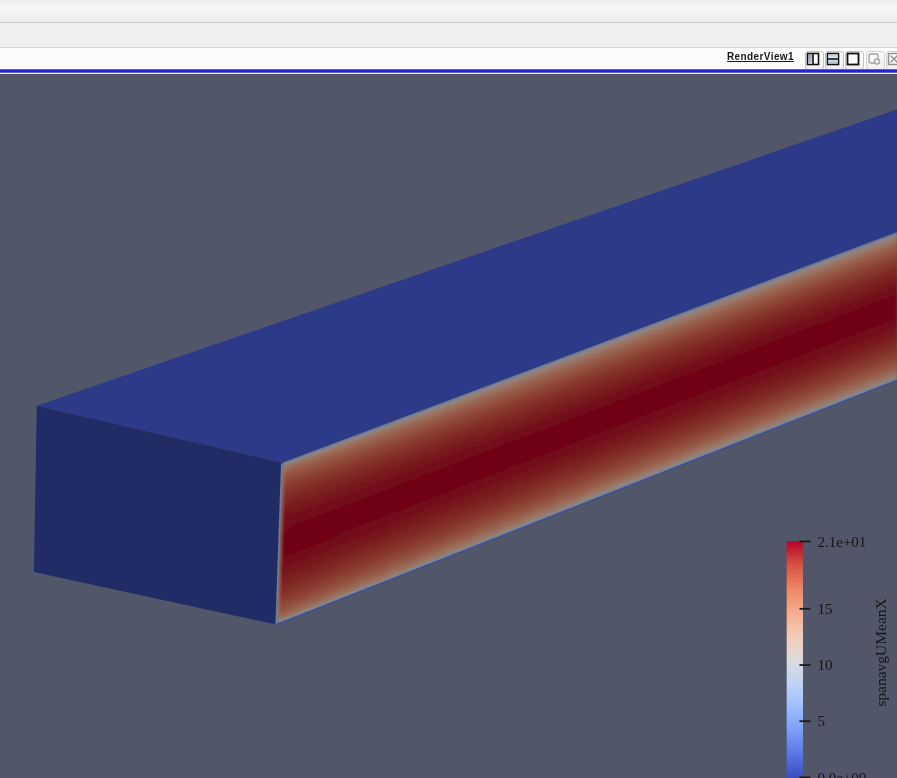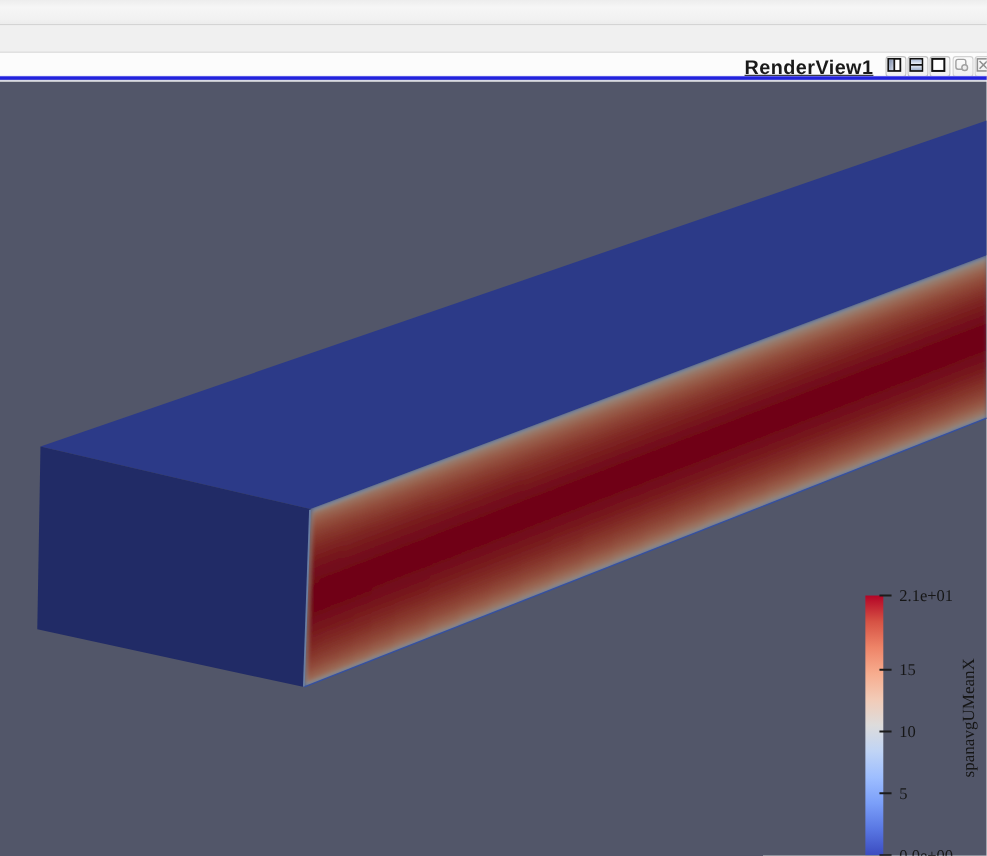--- a/index.html
+++ b/index.html
@@ -1,19 +1,19 @@
 <!DOCTYPE html>
 <html><head><meta charset="utf-8"><style>
 html,body{margin:0;padding:0;width:897px;height:778px;overflow:hidden;background:#f2f2f2;}
 body{font-family:"Liberation Sans",sans-serif;}
 .bar1{position:absolute;left:0;top:0;width:897px;height:22px;background:linear-gradient(#ededed,#f6f6f6 30%,#f1f1f1 80%,#ececec);border-bottom:1px solid #cccccc;}
 .bar2{position:absolute;left:0;top:23px;width:897px;height:24px;background:#f0f0f0;border-bottom:1px solid #d4d4d4;}
 .tabbar{position:absolute;left:0;top:48px;width:897px;height:21px;background:#fcfcfc;}
 .blueline{position:absolute;left:0;top:69px;width:897px;height:4px;background:linear-gradient(#8888ee,#2222dd 30%,#2222dd 75%,#9aa0c8);}
-.rvtitle{position:absolute;top:51px;right:103px;font-size:18px;font-weight:bold;color:#1a1a1a;text-decoration:underline;letter-spacing:0.4px;}
+.rvtitle{position:absolute;top:51px;right:103px;font-size:10px;font-weight:bold;color:#1a1a1a;text-decoration:underline;letter-spacing:0.4px;}
 .btn{position:absolute;top:50.5px;width:17px;height:17px;background:linear-gradient(#fbfbfb,#f0f0f0);border:1px solid #c2c2c2;border-radius:3px;}
 .scene{position:absolute;left:0;top:74px;width:897px;height:704px;}
 </style></head>
 <body>
 <div class="bar1"></div>
 <div class="bar2"></div>
 <div class="tabbar"></div>
 <div class="rvtitle">RenderView1</div>
 <div class="btn" style="left:804.5px"></div>
 <div class="btn" style="left:824.5px"></div>

